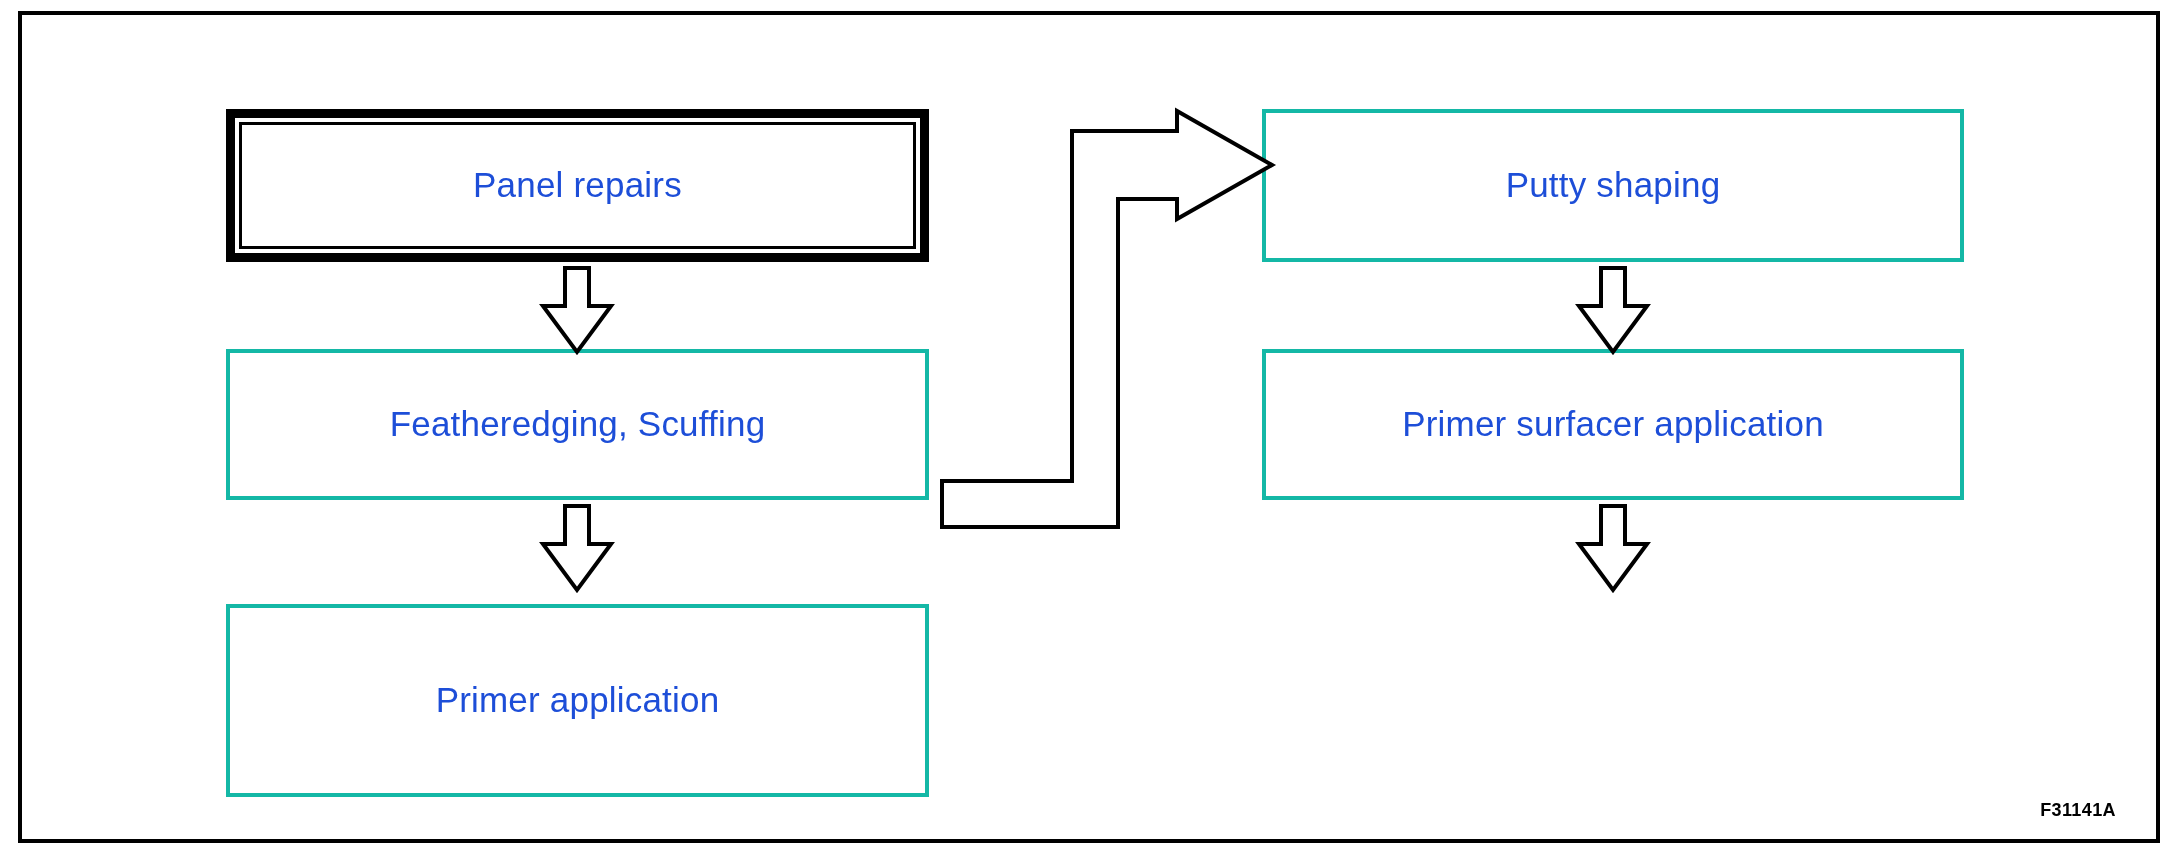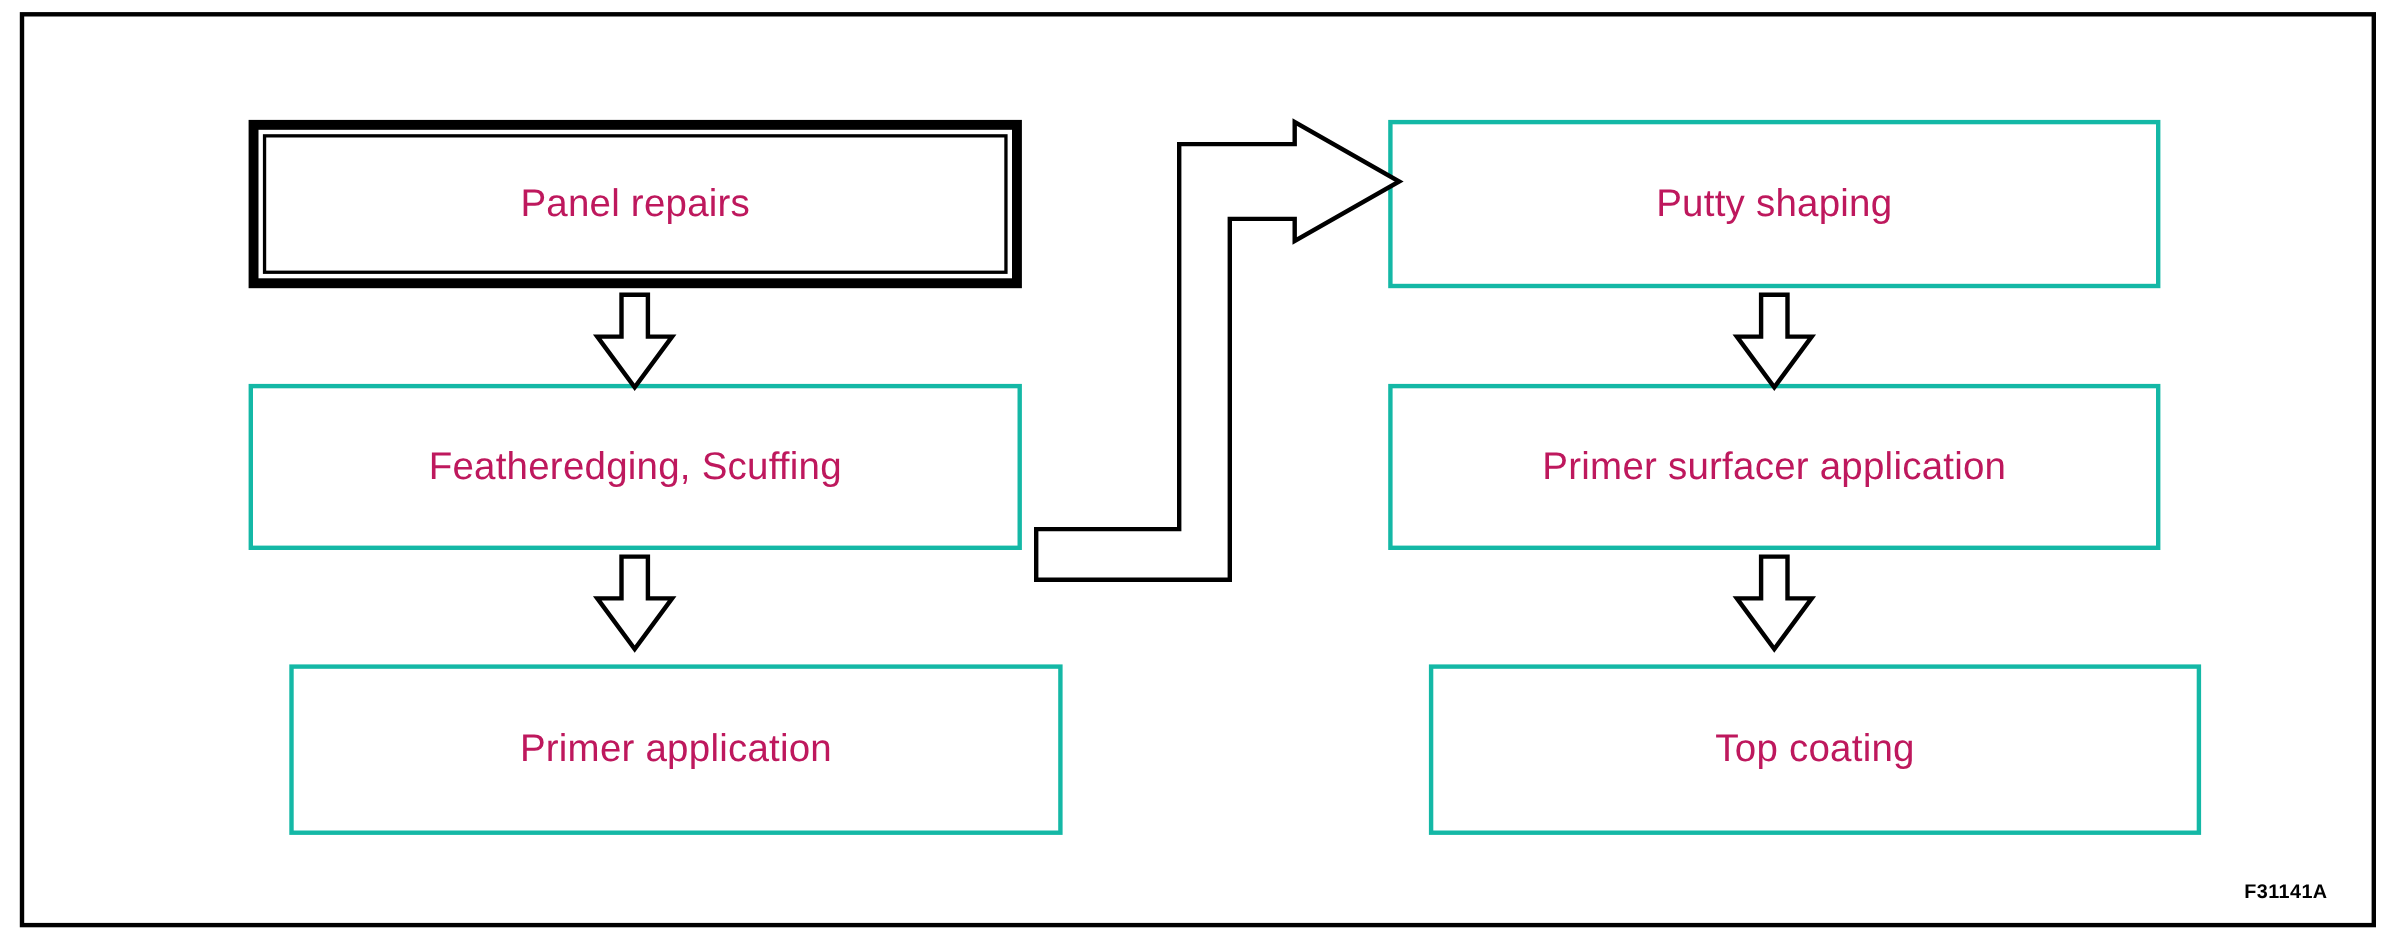--- a/index.html
+++ b/index.html
@@ -35,21 +35,21 @@
     box-sizing: border-box;
     background: #ffffff;
     border: 4px solid #14b8a6;
     display: flex;
     align-items: center;
     justify-content: center;
   }
   .node .node-label {
     font-family: "Liberation Sans", sans-serif;
     font-size: 35px;
-    color: #be185d;
+    color: #1d4ed8;
     line-height: 1.1;
     letter-spacing: 0.2px;
     white-space: nowrap;
     text-align: center;
   }
   
   .node.highlight {
     border: 9px solid #000000;
     padding: 4px;
   }
@@ -61,21 +61,21 @@
     display: flex;
     align-items: center;
     justify-content: center;
     background: #ffffff;
   }
   
   .col-left  { left: 222px;  width: 703px; }
   .col-right { left: 1258px; width: 702px; }
   .row-1 { top: 105px; height: 153px; }
   .row-2 { top: 345px; height: 151px; }
-  .row-3 { top: 600px; height: 155px; margin-left: 37px; }
+  .row-3 { top: 600px; height: 193px; }
 
   
   .arrow-down {
     position: absolute;
     width: 80px;
     height: 90px;
   }
   .arrow-down svg, .connector svg { display: block; overflow: visible; }
 
   .ad-l1 { left: 533px;  top: 262px; }
@@ -123,23 +123,20 @@
     </div>
 
     <div class="node col-right row-1" style="left:1240px; top:94px;">
       <span class="node-label">Putty shaping</span>
     </div>
 
     <div class="node col-right row-2" style="left:1240px; top:334px;">
       <span class="node-label">Primer surfacer application</span>
     </div>
 
-    <div class="node col-right row-3" style="left:1240px; top:589px;">
-      <span class="node-label">Top coating</span>
-    </div>
 
     <div class="arrow-down ad-l1" style="left:515px; top:251px;">
       <svg width="80" height="90" viewBox="0 0 80 90" xmlns="http://www.w3.org/2000/svg">
         <polygon points="28,2 52,2 52,40 74,40 40,86 6,40 28,40" fill="#ffffff" stroke="#000000" stroke-width="4" stroke-linejoin="miter"></polygon>
       </svg>
     </div>
 
     <div class="arrow-down ad-l2" style="left:515px; top:489px;">
       <svg width="80" height="90" viewBox="0 0 80 90" xmlns="http://www.w3.org/2000/svg">
         <polygon points="28,2 52,2 52,40 74,40 40,86 6,40 28,40" fill="#ffffff" stroke="#000000" stroke-width="4" stroke-linejoin="miter"></polygon>

